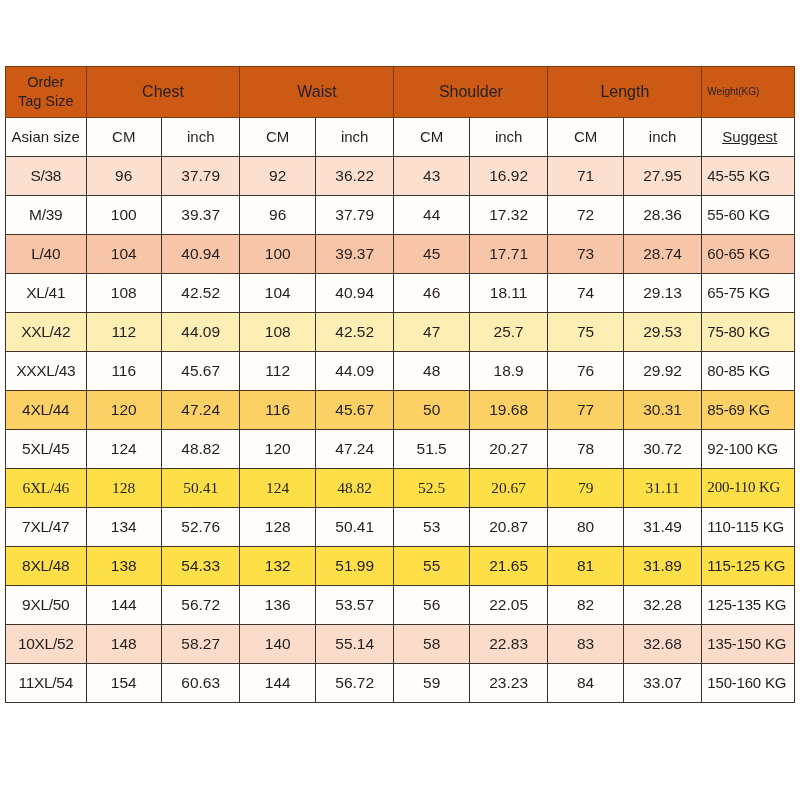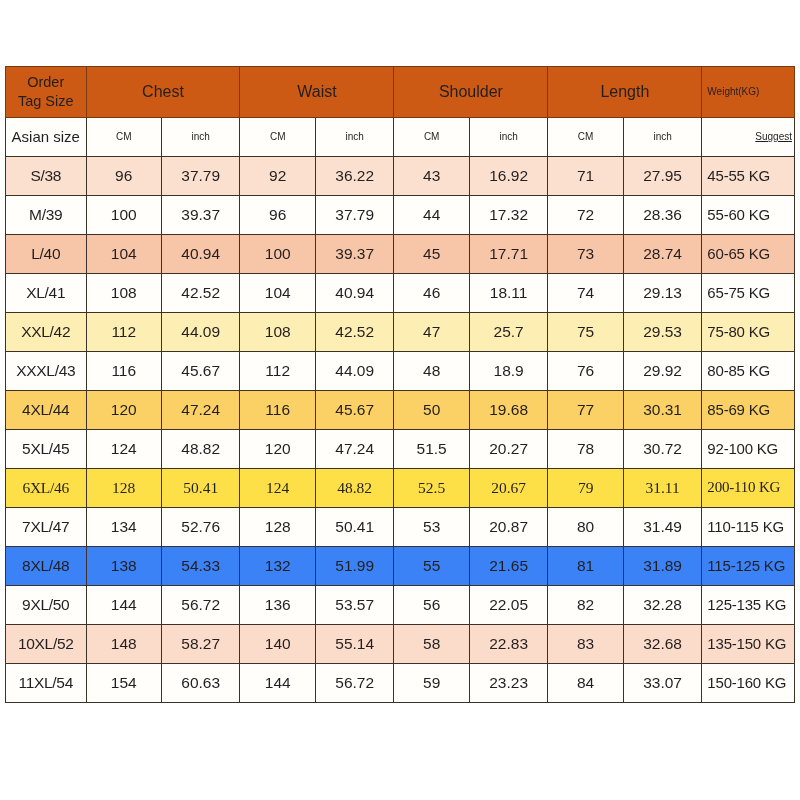--- a/index.html
+++ b/index.html
@@ -65,25 +65,25 @@
   tr.group-header td.weight-head {
     font-size: 10px;
     text-align: left;
     padding-left: 5px;
   }
 
   
   tr.unit-row td {
     background: #fffefb;
     height: 38px;
-    font-size: 10px;
+    font-size: 15px;
   }
   tr.unit-row td.unit-first { font-size: 15px; margin-top: 40px; }
   tr.unit-row td.unit-weight {
-    text-align: right;
+    text-align: center;
     padding-left: 5px;
     text-decoration: underline;
   }
 
   
   tr.data-row td { height: 38px; }
   tr.data-row td.cell-weight {
     text-align: left;
     padding-left: 5px;
     font-size: 15px;
@@ -91,21 +91,21 @@
   }
   tr.data-row td.cell-size { letter-spacing: -0.3px; }
 
   
   .tint-white    { background: #fffefb; }
   .tint-peach1   { background: #fbe0d0; margin-left: 24px; }
   .tint-peach2   { background: #f7c6a8; }
   .tint-yellow1  { background: #fdeeb4; }
   .tint-yellow2  { background: #fbd165; }
   .tint-green1   { background: #fde047; font-family: Liberation Serif, serif; }
-  .tint-green2   { background: #3b82f6; margin-top: 11px; }
+  .tint-green2   { background: #fde047; margin-top: 11px; }
   .tint-peach3   { background: #fbdccb; }
 </style>
 </head>
 <body>
 
 <div id="chart-wrap">
   <table class="size-table">
     <colgroup>
       <col class="c-size">
         <col class="c-num">

